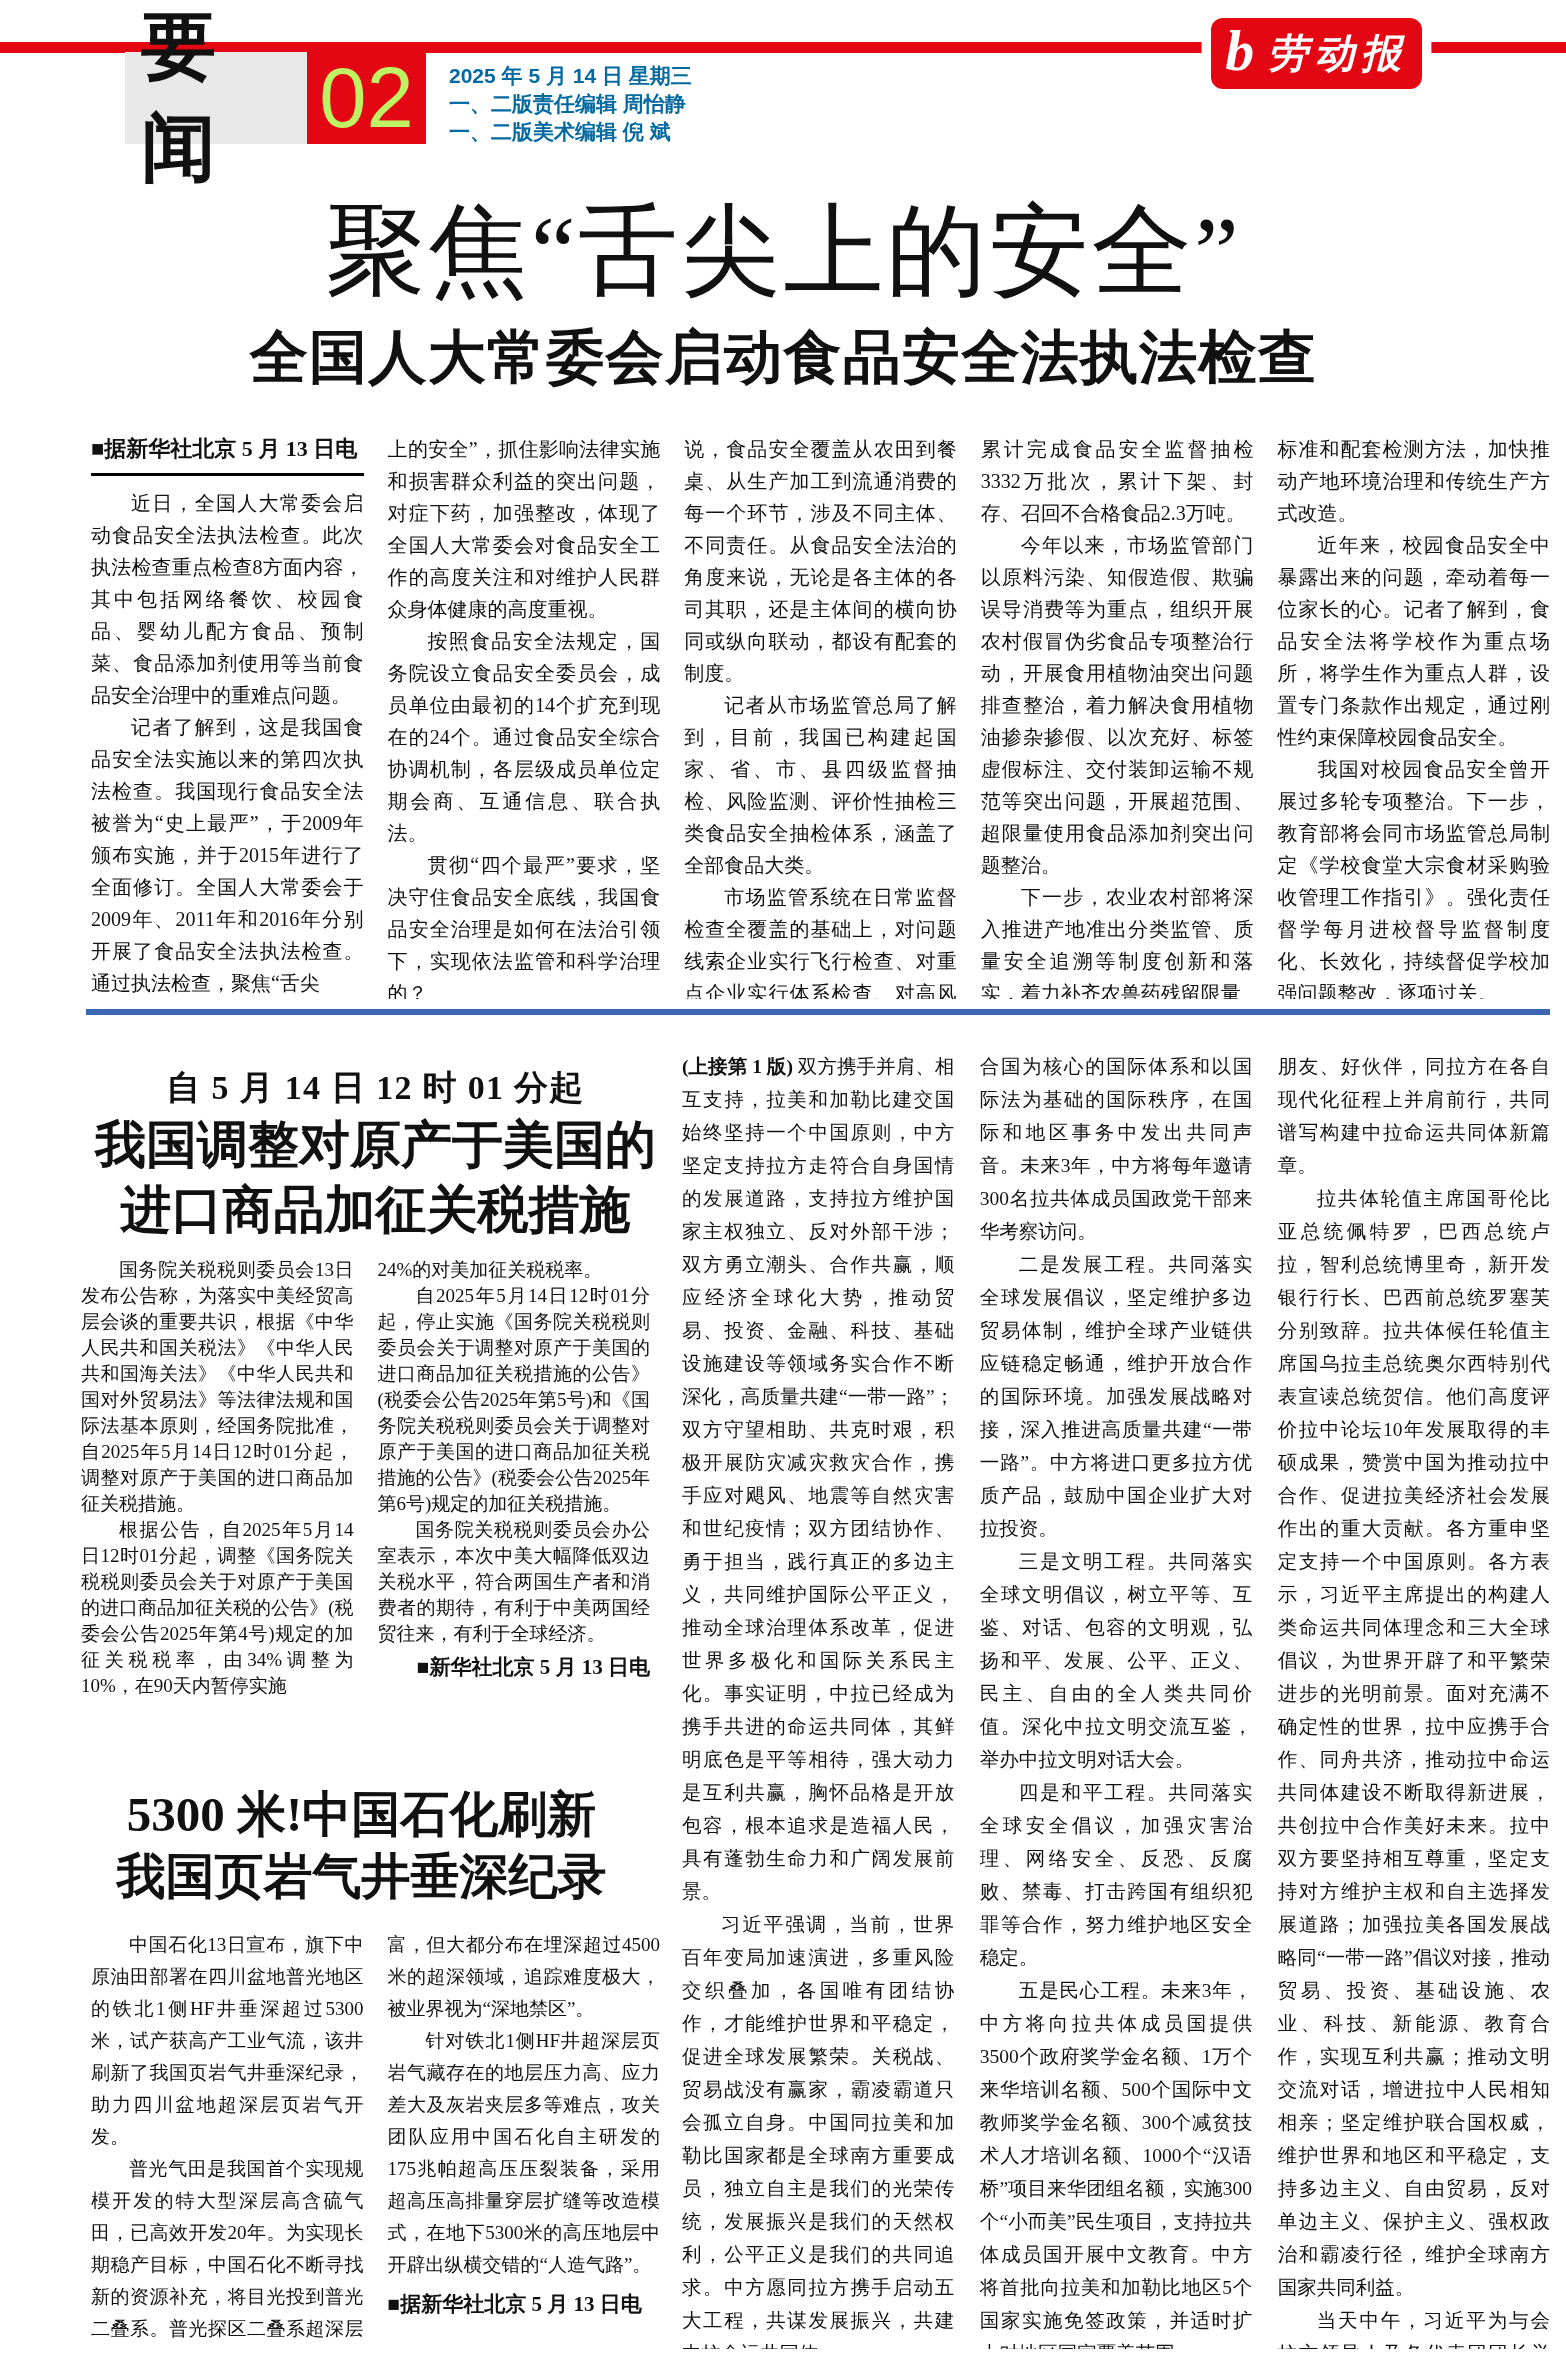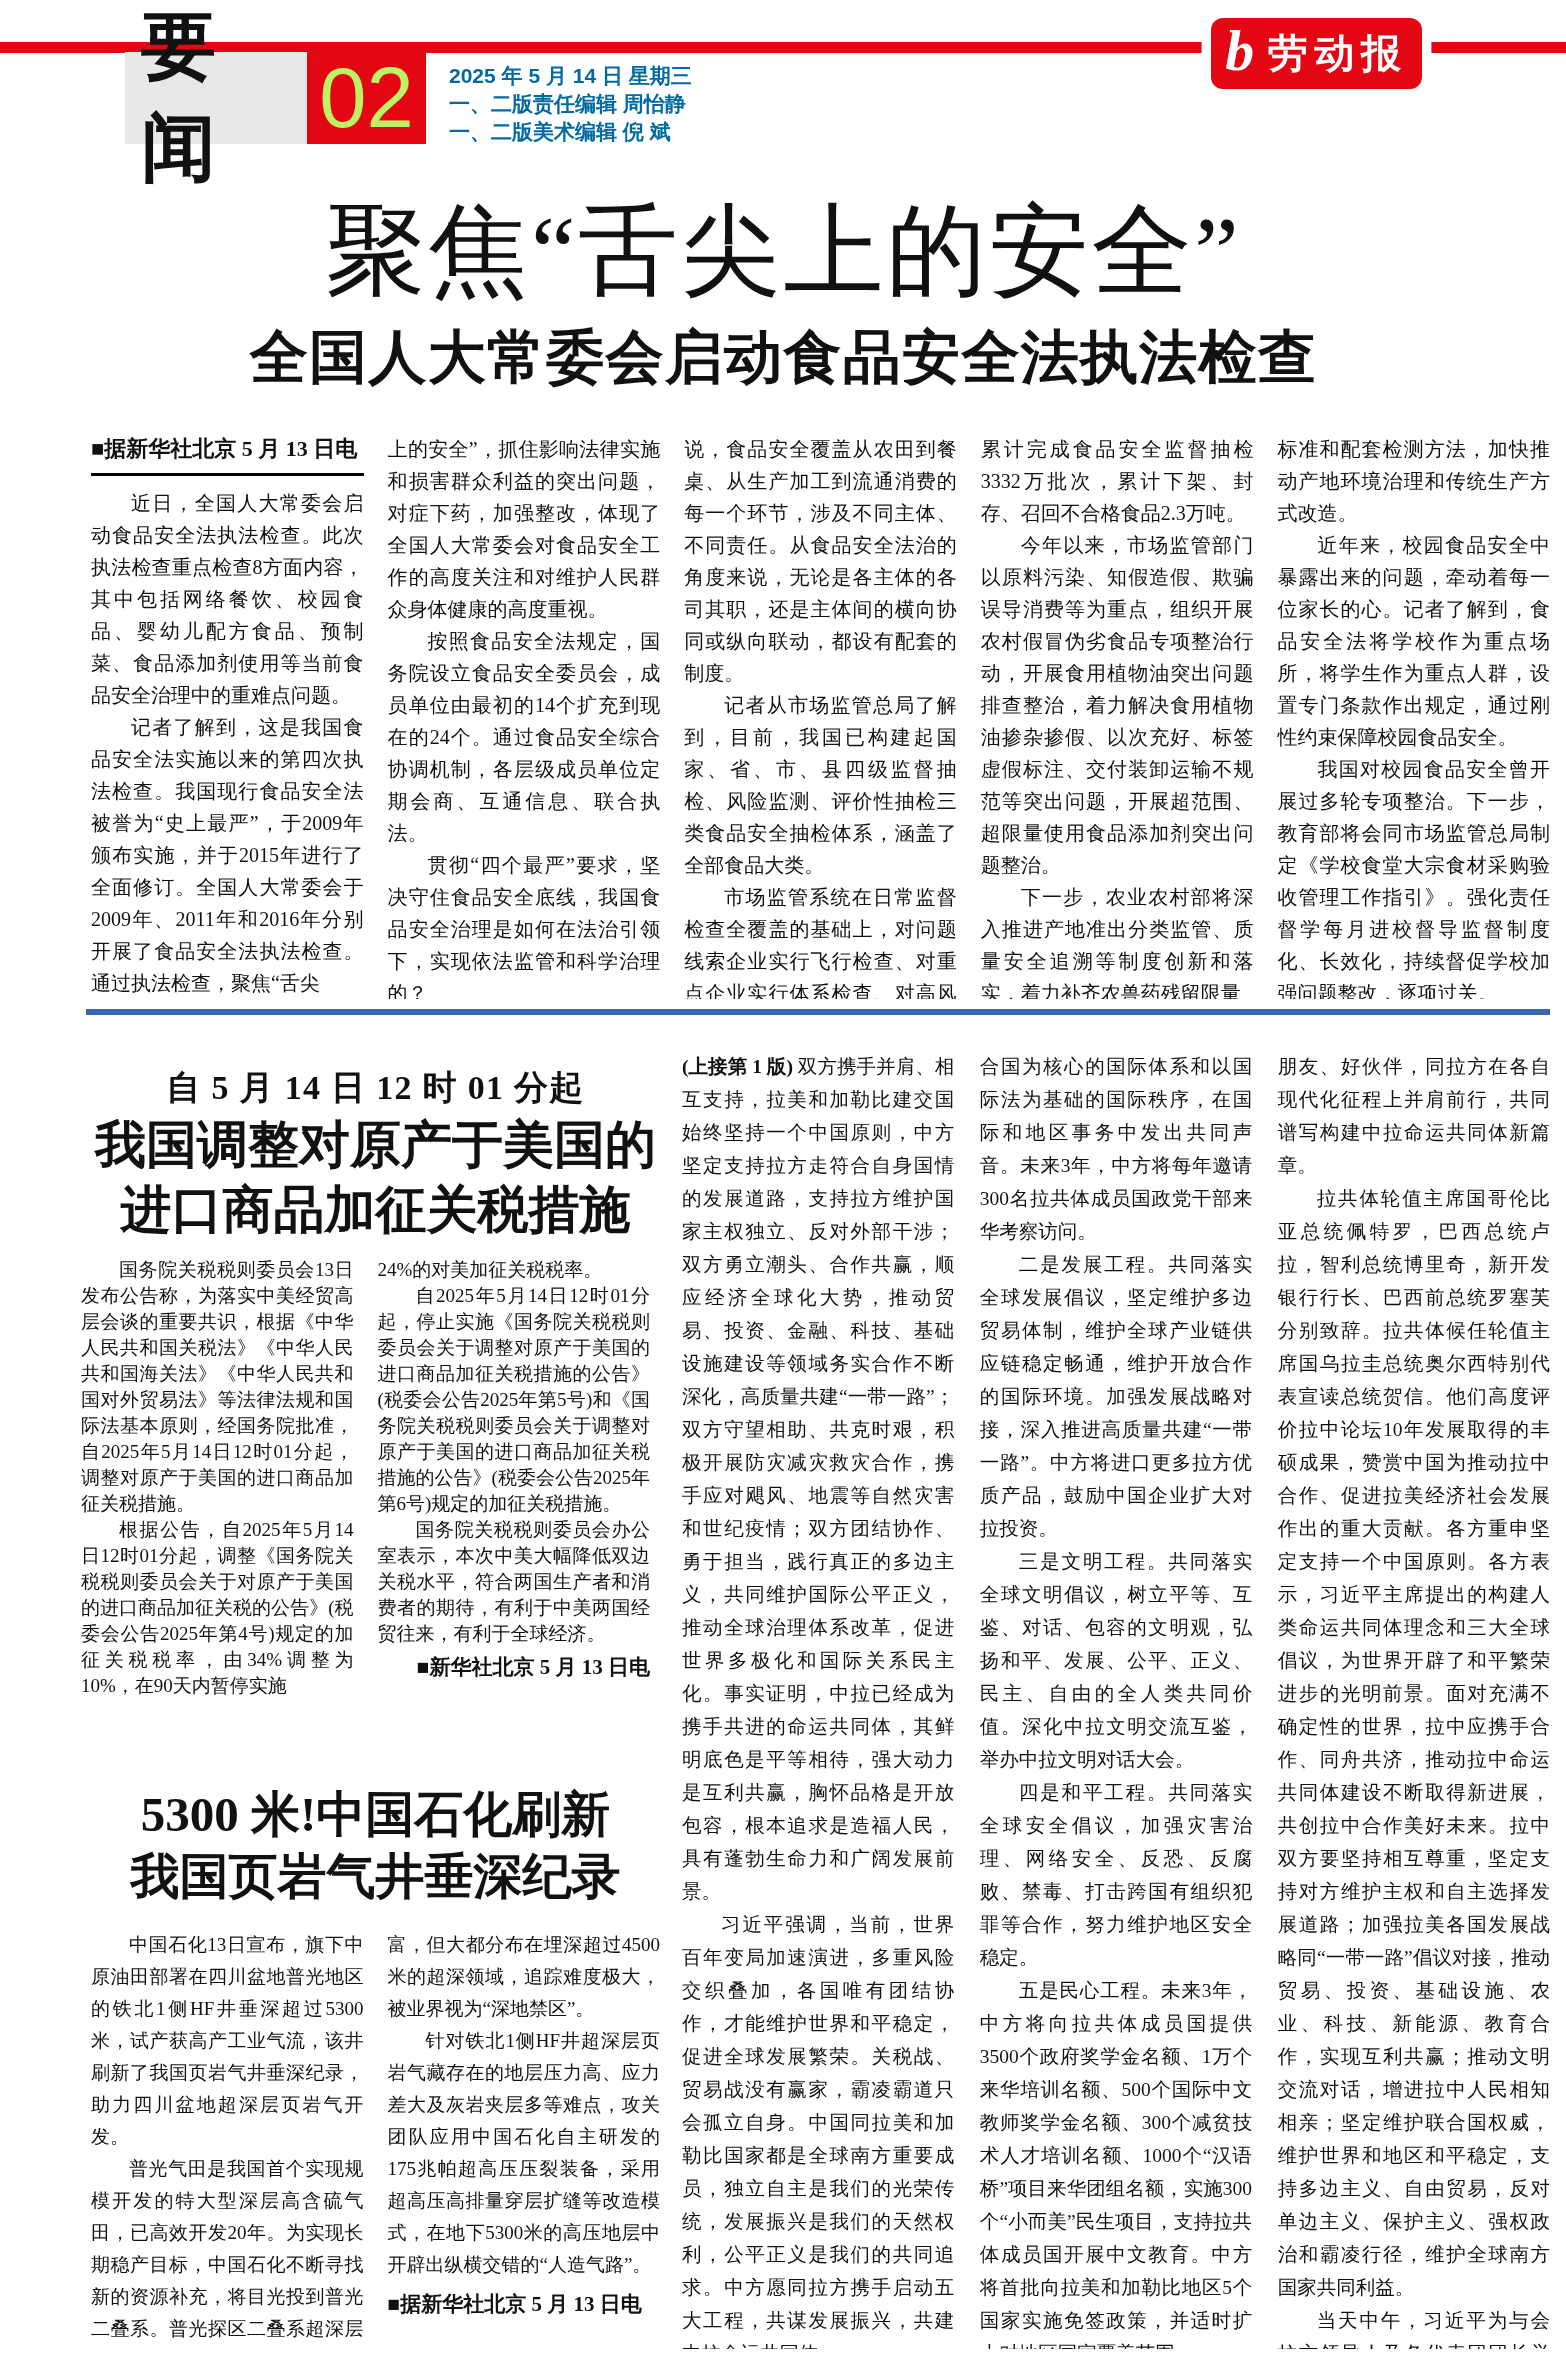--- a/index.html
+++ b/index.html
@@ -13,21 +13,21 @@
            letter-spacing:9.4px;padding-left:16px;box-sizing:border-box;}
   .pagenum-box{position:absolute;left:307px;top:52px;width:119px;height:92px;background:#e30613;
            color:#bef264;display:flex;align-items:center;justify-content:center;
            font-family:"Liberation Sans","DejaVu Sans",sans-serif;font-weight:400;font-size:85px;}
   .head-meta{position:absolute;left:449px;top:62px;font-family:"Liberation Sans","DejaVu Sans",sans-serif;
            font-weight:700;font-size:21px;line-height:28px;color:#0369a1;}
   .masthead{position:absolute;left:1211px;top:18px;width:211px;height:71px;background:#e30613;
            border-radius:12px;box-shadow:0 0 0 9.4px #ffffff;display:flex;align-items:center;
            justify-content:center;gap:13.5px;color:#fff;}
   .masthead .b-glyph{font-size:58px;font-weight:800;font-style:italic;line-height:1;transform:translateY(-2.7px);}
-  .masthead .m-name{font-size:40px;font-weight:800;letter-spacing:6.7px;}
+  .masthead .m-name{font-size:40px;font-weight:800;font-style:italic;letter-spacing:6.7px;}
 
   
   .h1{position:absolute;left:0;top:197px;width:1567px;text-align:center;font-size:100px;
       font-weight:400;letter-spacing:2.7px;line-height:1.1;}
   .h1sub{position:absolute;left:0;top:319px;width:1567px;text-align:center;font-size:58px;
       font-weight:700;letter-spacing:1.3px;}
   .a1{position:absolute;left:91px;top:433px;width:1459px;height:566px;display:flex;gap:24px;overflow:hidden;}
   .a1 .col{flex:1;font-size:20px;line-height:32px;text-align:justify;}
   .dateline{font-weight:800;font-size:22px;border-bottom:3.4px solid #000;padding-bottom:8px;
       margin:0 0 10.8px 0;white-space:nowrap;}
@@ -41,21 +41,21 @@
   .kicker{position:absolute;left:91px;top:1065px;width:569px;text-align:center;
       font-size:34px;font-weight:800;letter-spacing:1.3px;}
   .h2{position:absolute;left:91px;top:1113px;width:569px;text-align:center;font-size:51px;
       line-height:65px;font-weight:900;}
   .a2{position:absolute;left:81px;top:1257px;width:569px;height:502px;display:flex;gap:24px;overflow:hidden;}
   .a2 .col{flex:1;font-size:19px;line-height:26px;text-align:justify;}
   .sig{font-weight:800;font-size:21px;margin-top:6.7px;}
   .sig.right{text-align:right;}
 
   
-  .h3{position:absolute;left:91px;top:1784px;width:569px;text-align:center;font-size:49px;
+  .h3{position:absolute;left:77px;top:1784px;width:569px;text-align:center;font-size:49px;
       line-height:62px;font-weight:900;}
   .a3{position:absolute;left:91px;top:1929px;width:569px;height:414px;display:flex;gap:24px;overflow:hidden;}
   .a3 .col{flex:1;font-size:19px;line-height:32px;text-align:justify;}
 
   
   .a4{position:absolute;left:682px;top:1050px;width:868px;height:1299px;display:flex;gap:25.6px;overflow:hidden;}
   .a4 .col{flex:1;font-size:19.5px;line-height:33px;text-align:justify;}
   .lead-marker{font-weight:800;}
 </style>
 </head>

